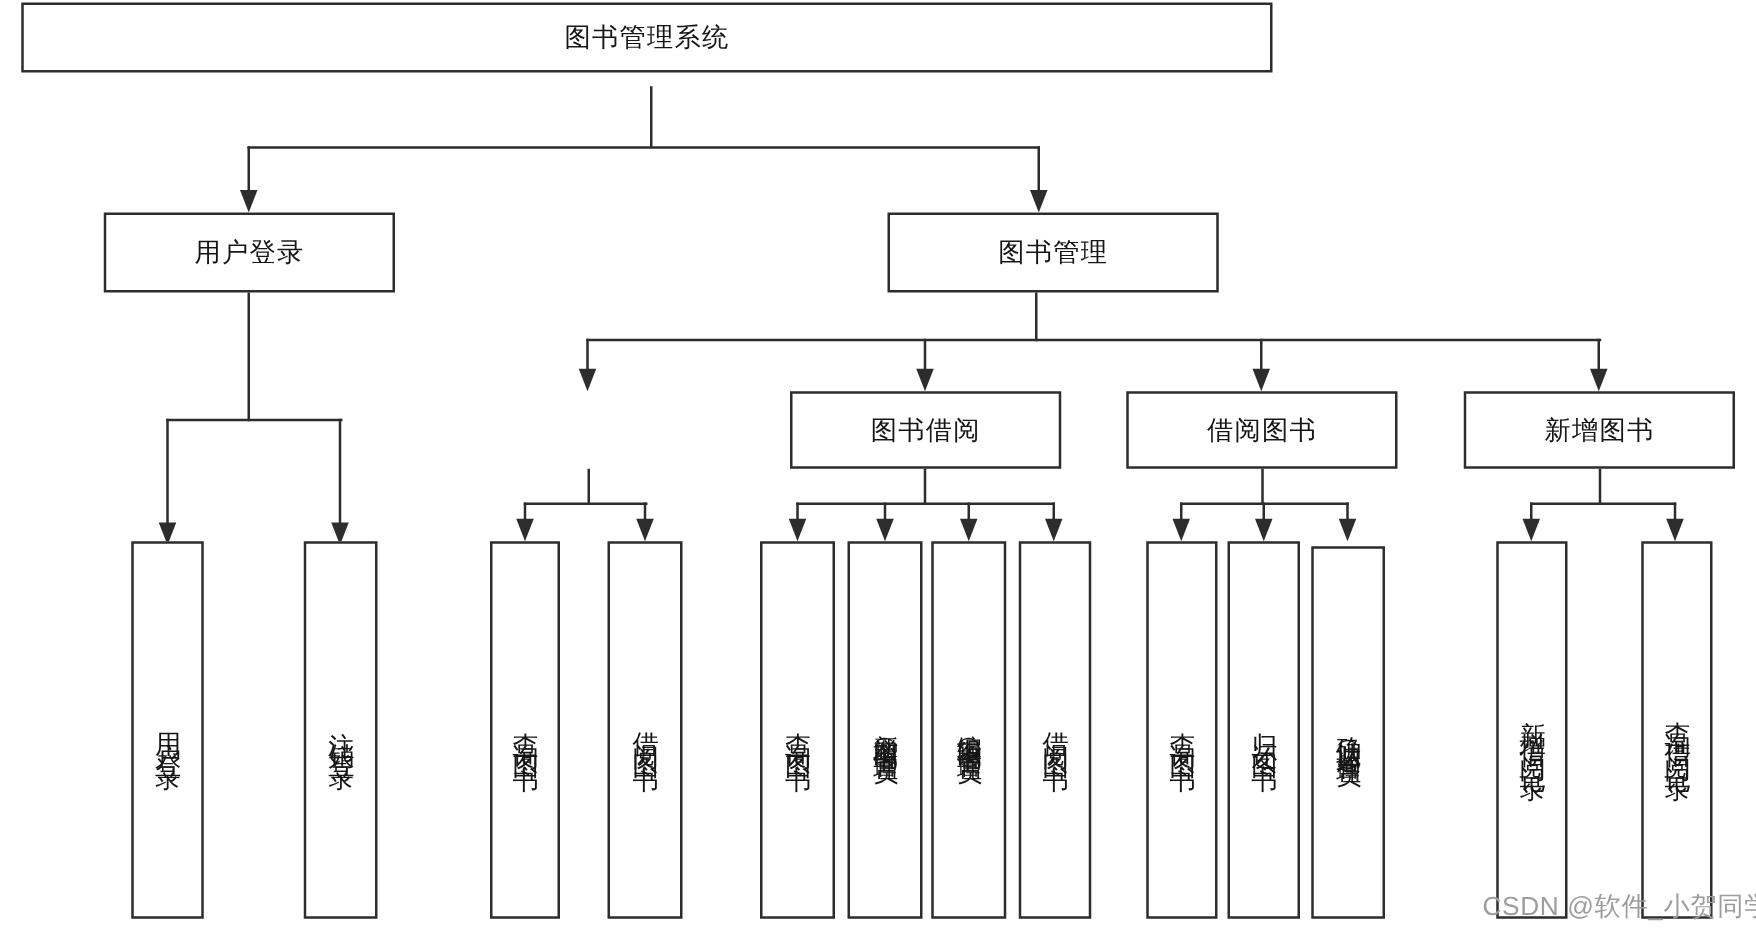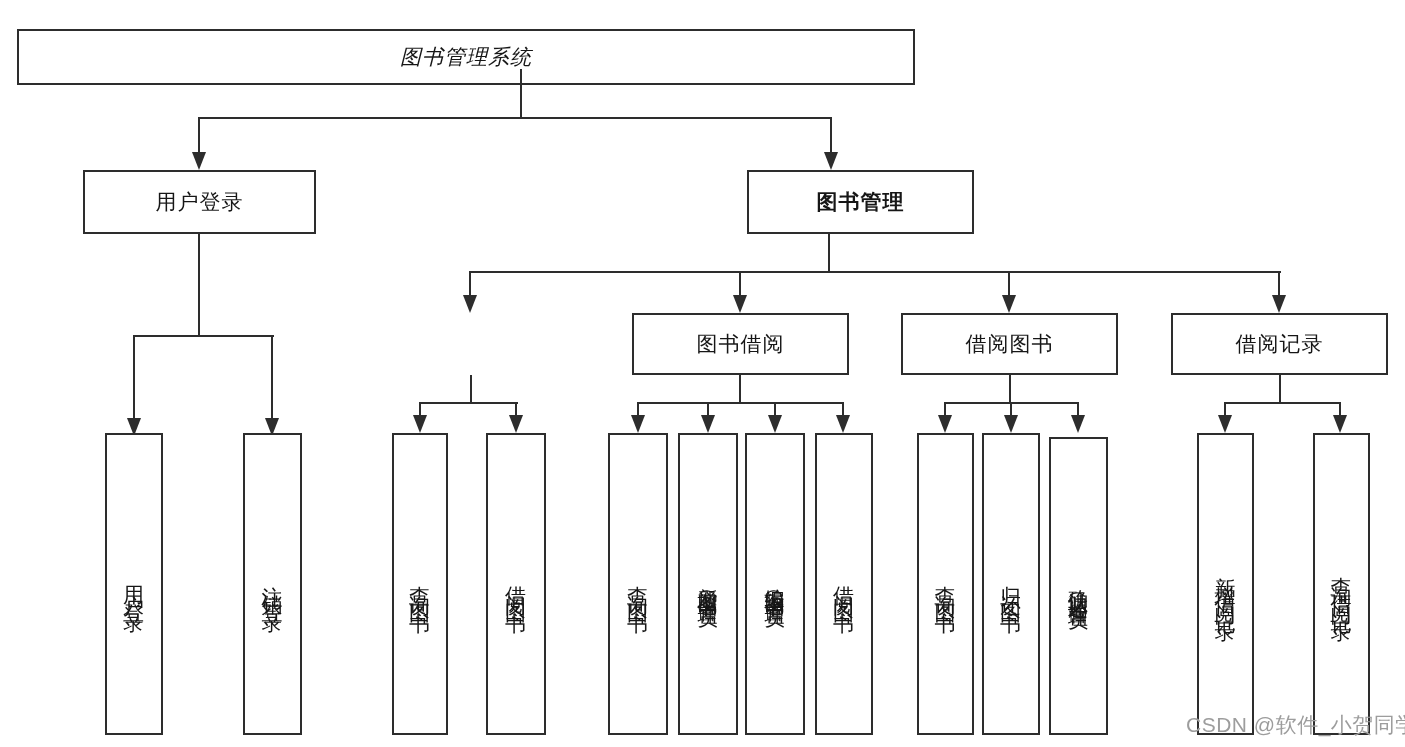--- a/index.html
+++ b/index.html
@@ -30,31 +30,31 @@
   .watermark{
     position:absolute;left:1186px;top:711px;z-index:5;
     font-size:21px;color:#9d9d9d;letter-spacing:0.5px;white-space:nowrap;
   }
 </style>
 </head>
 <body>
 
 <div id="canvas">
 
-  <div class="box hbox" style="left:17px;top:29px;width:898px;height:56px;font-style:italic;">图书管理系统</div>
+  <div class="box hbox" style="left:17px;top:2px;width:1001px;height:56px;">图书管理系统</div>
 
   <div class="vline" style="left:520px;top:69px;height:49px;"></div>
   <div class="hline" style="left:198px;top:117px;width:634px;"></div>
   <div class="vline" style="left:198px;top:117px;height:37px;"></div>
   <div class="arrow" style="left:192px;top:152px;"></div>
   <div class="vline" style="left:830px;top:117px;height:37px;"></div>
   <div class="arrow" style="left:824px;top:152px;"></div>
 
   <div class="box hbox" style="left:83px;top:170px;width:233px;height:64px;">用户登录</div>
-  <div class="box hbox" style="left:747px;top:170px;width:227px;height:64px;font-weight:bold;">图书管理</div>
+  <div class="box hbox" style="left:710px;top:170px;width:265px;height:64px;">图书管理</div>
 
   <div class="vline" style="left:198px;top:234px;height:103px;"></div>
   <div class="hline" style="left:133px;top:335px;width:141px;"></div>
   <div class="vline" style="left:133px;top:335px;height:85px;"></div>
   <div class="arrow" style="left:127px;top:418px;"></div>
   <div class="vline" style="left:271px;top:335px;height:85px;"></div>
   <div class="arrow" style="left:265px;top:418px;"></div>
 
   <div class="vline" style="left:828px;top:234px;height:39px;"></div>
   <div class="hline" style="left:469px;top:271px;width:812px;"></div>
@@ -62,21 +62,21 @@
   <div class="arrow" style="left:463px;top:295px;"></div>
   <div class="vline" style="left:739px;top:271px;height:26px;"></div>
   <div class="arrow" style="left:733px;top:295px;"></div>
   <div class="vline" style="left:1008px;top:271px;height:26px;"></div>
   <div class="arrow" style="left:1002px;top:295px;"></div>
   <div class="vline" style="left:1278px;top:271px;height:26px;"></div>
   <div class="arrow" style="left:1272px;top:295px;"></div>
 
   <div class="box hbox" style="left:632px;top:313px;width:217px;height:62px;">图书借阅</div>
   <div class="box hbox" style="left:901px;top:313px;width:217px;height:62px;">借阅图书</div>
-  <div class="box hbox" style="left:1171px;top:313px;width:217px;height:62px;">借阅记录</div>
+  <div class="box hbox" style="left:1171px;top:313px;width:217px;height:62px;">新增图书</div>
 
   <div class="vline" style="left:470px;top:375px;height:29px;"></div>
   <div class="hline" style="left:419px;top:402px;width:99px;"></div>
   <div class="vline" style="left:419px;top:402px;height:15px;"></div>
   <div class="arrow" style="left:413px;top:415px;"></div>
   <div class="vline" style="left:515px;top:402px;height:15px;"></div>
   <div class="arrow" style="left:509px;top:415px;"></div>
 
   <div class="vline" style="left:739px;top:375px;height:29px;"></div>
   <div class="hline" style="left:637px;top:402px;width:207px;"></div>

